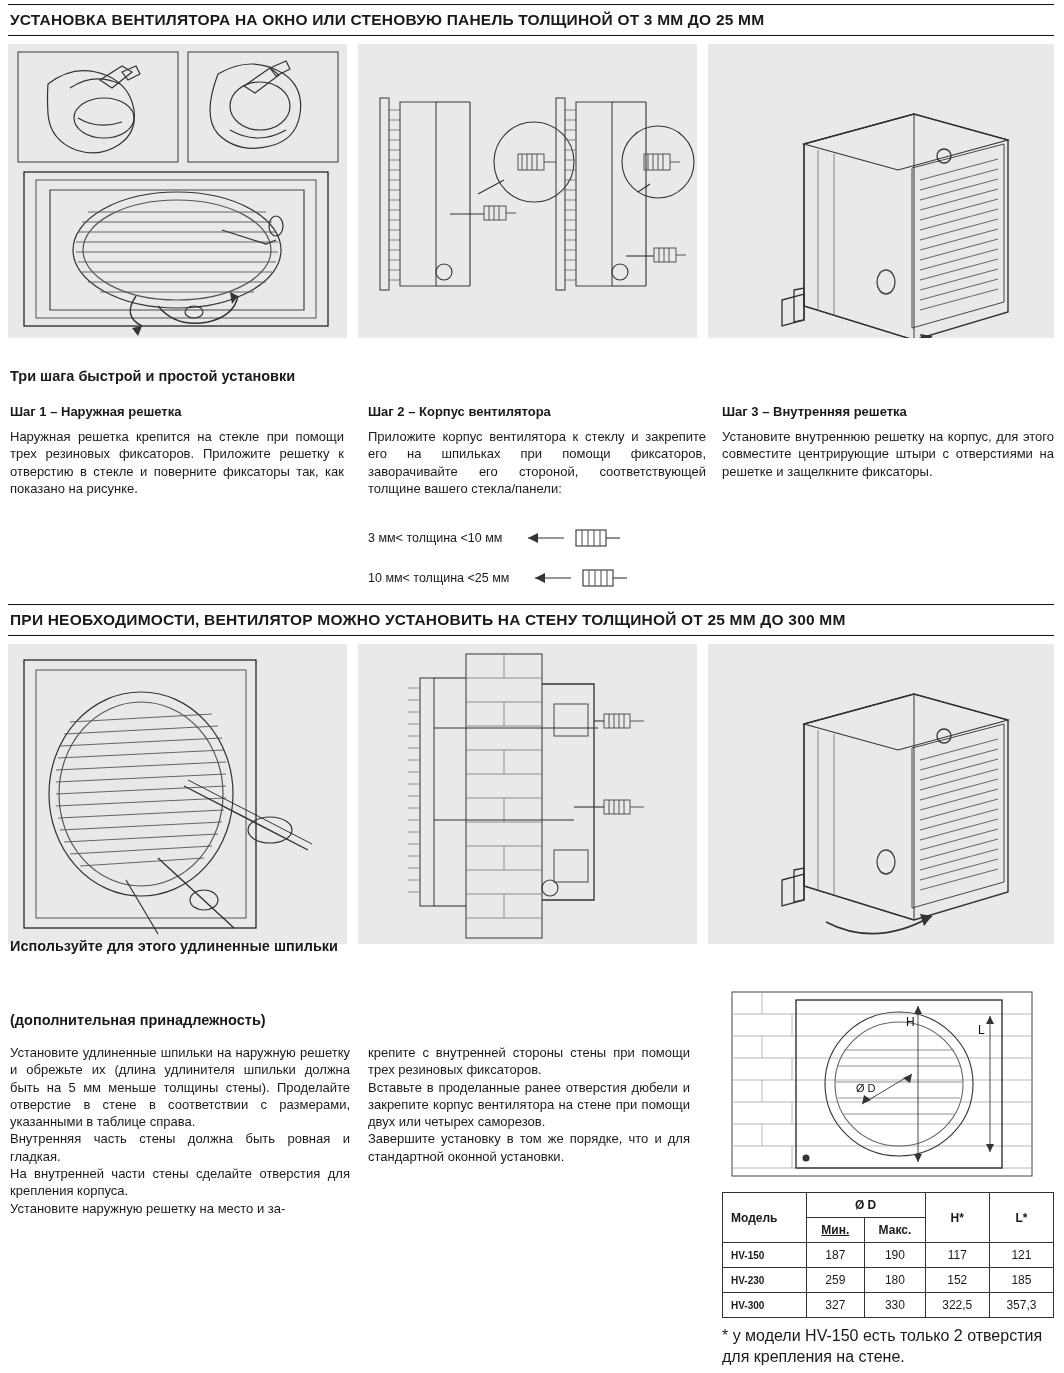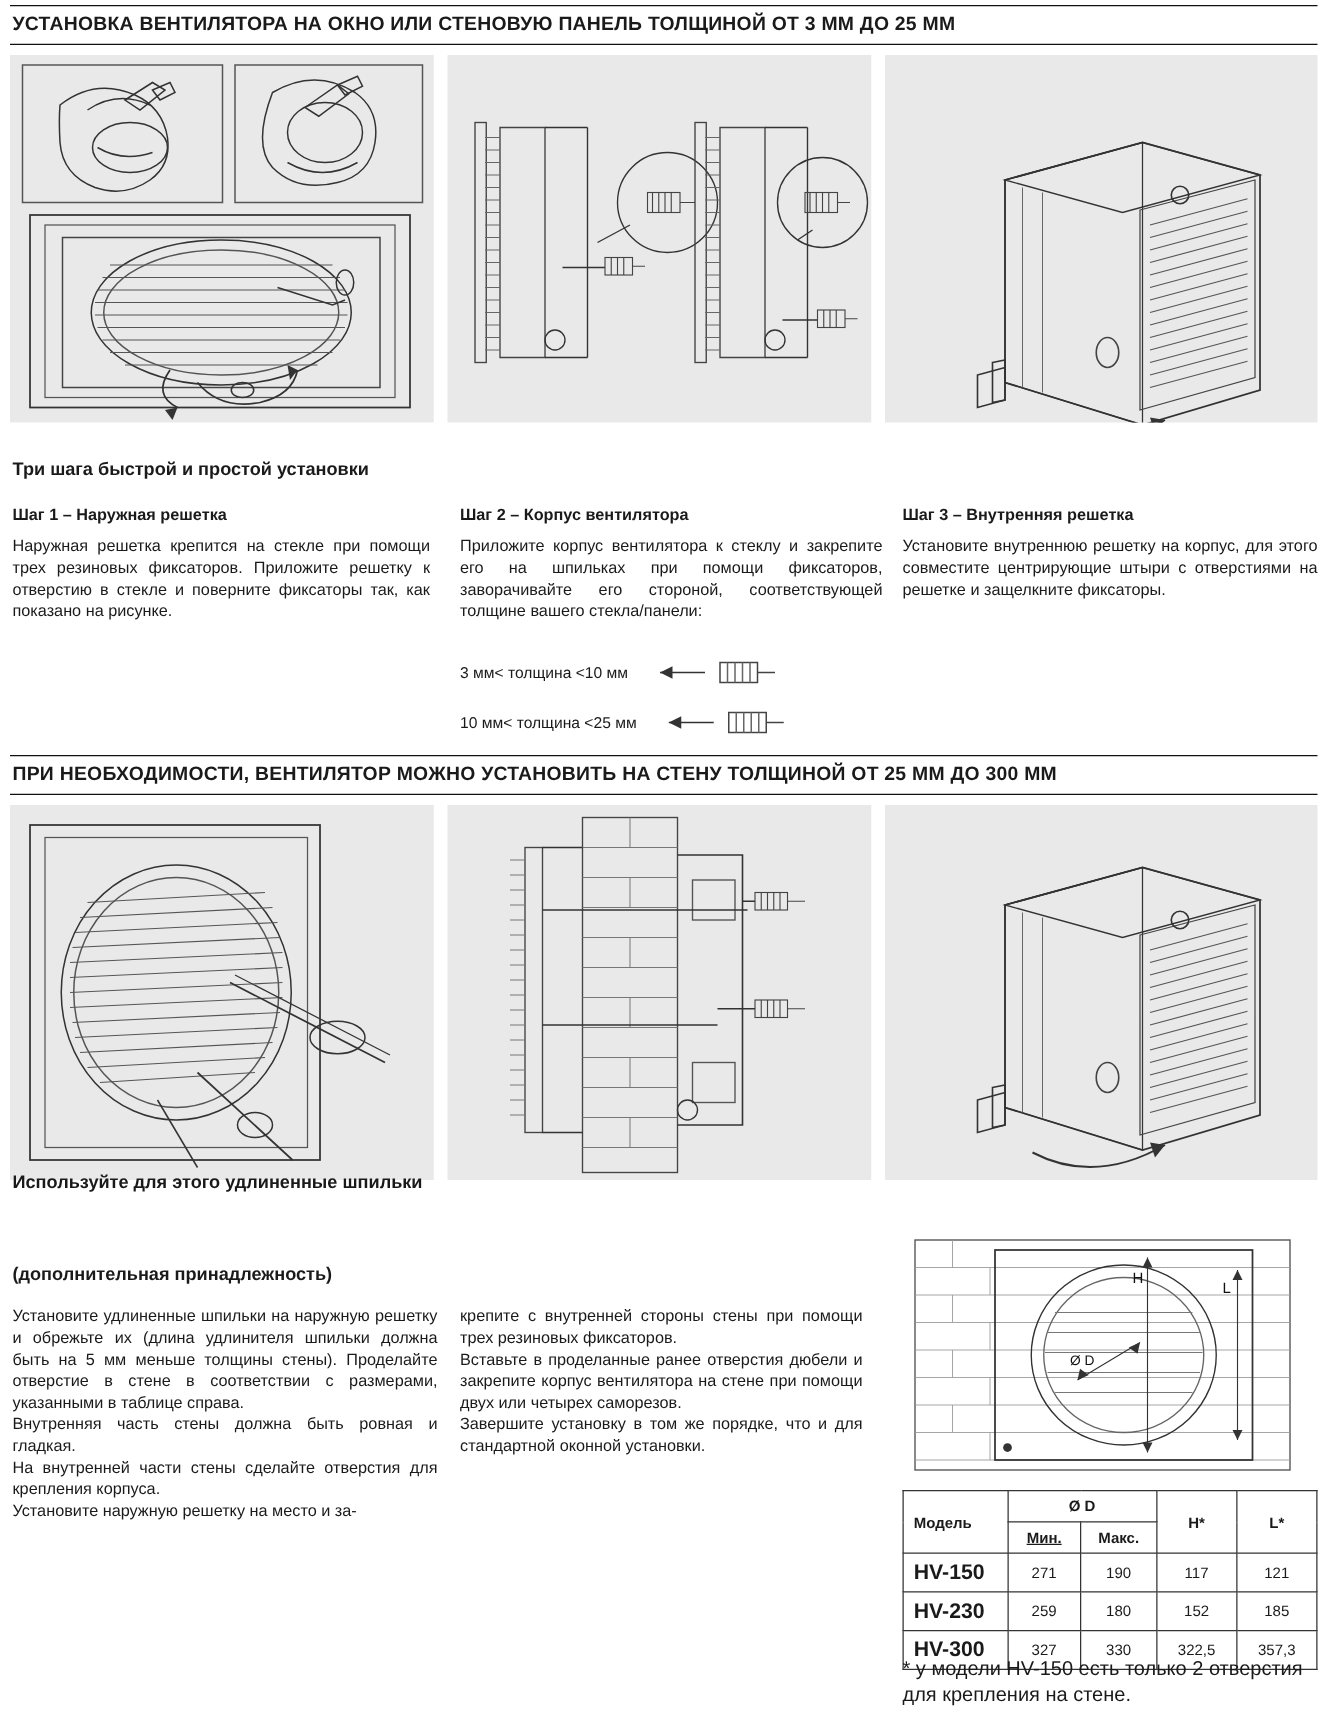--- a/index.html
+++ b/index.html
@@ -86,21 +86,21 @@
     font-weight: normal;
   }
   .tbl th {
     font-weight: bold;
     background: #ffffff;
   }
   .tbl td.model, .tbl th.model {
     text-align: left;
     padding-left: 8px;
   }
-  .tbl td.model { font-weight: bold; font-size: 17px;}
+  .tbl td.model { font-weight: bold; font-size: 10px;}
   .tbl th.model { font-weight: bold; }
   .tbl-note {
     position: absolute;
     font-size: 16px;
     line-height: 1.3;
   }
 
   
   .arrow-row {
     position: absolute;
@@ -587,21 +587,21 @@
         <th rowspan="2" style="width:66px;">L*</th>
       </tr>
       <tr>
         <th style="width:58px;text-decoration:underline;">Мин.</th>
         <th style="width:58px;">Макс.</th>
       </tr>
     </thead>
     <tbody>
       <tr>
         <td class="model">HV-150</td>
-        <td>271</td>
+        <td>187</td>
         <td>190</td>
         <td>117</td>
         <td>121</td>
       </tr>
       <tr>
         <td class="model">HV-230</td>
         <td>259</td>
         <td>180</td>
         <td>152</td>
         <td>185</td>

